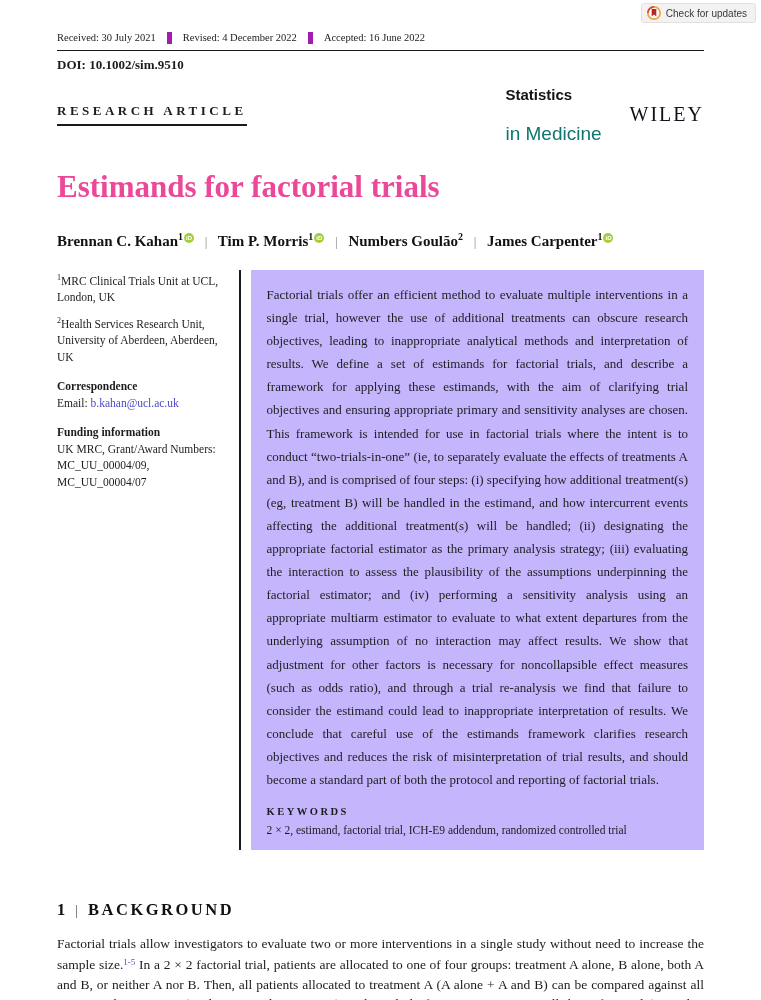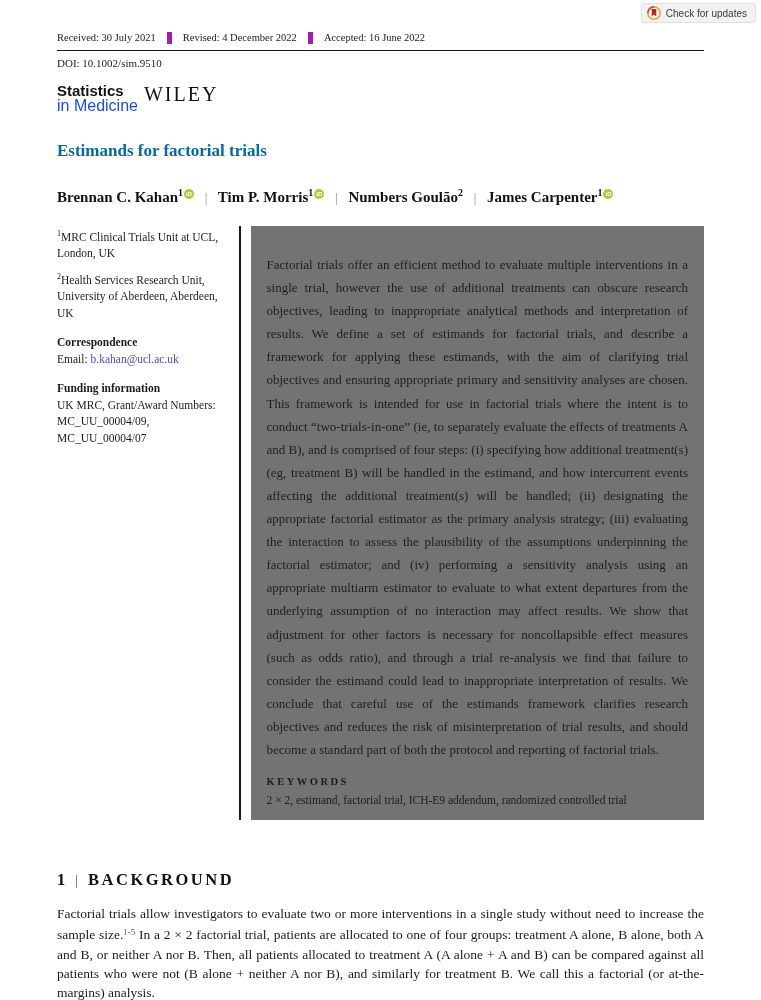--- a/index.html
+++ b/index.html
@@ -29,57 +29,57 @@
   
   .meta-row {
     margin-top: 9px;
     display: flex; align-items: center;
     font-size: 10.5px; color: #222;
     border-bottom: 1.5px solid #1a1a1a;
     padding-bottom: 6px;
   }
   .meta-item { padding-right: 11px; border-right: 5px solid #a21caf; margin-right: 11px; line-height: 12px; }
   .meta-item:last-child { border-right: none; padding-right: 0; margin-right: 0; }
-  .doi-row { margin-top: 6px; font-size: 11px; }
+  .doi-row { margin-top: 6px; font-size: 13px; font-weight: bold; }
 
   
   .type-row { margin-top: 14px; display: flex; justify-content: space-between; align-items: center; }
   .article-type {
     font-size: 13px; font-weight: bold; letter-spacing: 3.5px;
     border-bottom: 2.5px solid #1a1a1a; padding-bottom: 5px;
   }
-  .logos { display: flex; gap: 6px; }
+  .logos { display: flex; align-items: center; gap: 28px; }
   .sim-logo { font-family: "Liberation Sans", sans-serif; line-height: 15px; }
   .sim-logo .l1 { font-weight: bold; font-size: 15px; color: #141414; }
-  .sim-logo .l2 { font-size: 16px; color: #1d4ed8; }
+  .sim-logo .l2 { font-size: 19px; color: #0f766e; margin-top: 24px; }
   .wiley-logo { font-family: "Liberation Serif", serif; font-size: 20px; letter-spacing: 2px; color: #11111a; }
 
   
-  .title { margin-top: 28px; font-size: 17px; font-weight: bold; color: #0369a1; }
+  .title { margin-top: 28px; font-size: 31px; font-weight: bold; color: #ec4899; }
   .authors { margin-top: 26px; font-size: 15px; font-weight: bold; color: #111; }
   .authors sup { font-size: 10px; font-weight: bold; }
   .author-sep { color: #8a8a8a; font-weight: normal; padding: 0 7px; font-size: 13px; }
   .orcid {
     display: inline-block; width: 10px; height: 10px; border-radius: 50%;
     background: #a6ce39; color: #fff; font-family: "Liberation Sans", sans-serif;
     font-size: 6px; font-weight: bold; text-align: center; line-height: 10px;
     vertical-align: 6px; margin-left: 1px; cursor: pointer;
   }
 
   
   .columns { margin-top: 20px; display: flex; }
   .sidebar { width: 182px; flex: 0 0 182px; padding-right: 8px; font-size: 11.5px; line-height: 16.5px; }
   .sidebar sup { font-size: 8px; }
   .aff { margin-bottom: 7px; }
   .side-heading { font-weight: bold; margin-top: 13px; }
   .email-link { color: #4b4bc8; text-decoration: none; cursor: pointer; }
   .col-divider { width: 1.5px; background: #1a1a1a; align-self: stretch; }
   .abstract-box {
-    flex: 1; margin-left: 10px; background: #737373;
-    padding: 27px 16px 14px 16px;
+    flex: 1; margin-left: 10px; background: #c4b5fd;
+    padding: 13px 16px 14px 16px;
   }
   .abstract-text { font-size: 13px; line-height: 23.1px; text-align: justify; color: #1e1e1e; }
   .kw-heading { margin-top: 15px; font-size: 10.5px; font-weight: bold; letter-spacing: 2.5px; }
   .kw-line { margin-top: 7px; font-size: 11.5px; }
 
   
   .section-heading { margin-top: 50px; font-size: 16.5px; font-weight: bold; color: #111; }
   .section-heading .sec-sep { font-weight: normal; color: #555; padding: 0 10px; font-size: 14px; }
   .section-heading .sec-title { letter-spacing: 2.5px; }
   .body-para { margin-top: 14px; font-size: 13.5px; line-height: 19.3px; text-align: justify; }
@@ -105,20 +105,21 @@
 
     <div class="meta-row">
       <span class="meta-item">Received: 30 July 2021</span>
       <span class="meta-item">Revised: 4 December 2022</span>
       <span class="meta-item">Accepted: 16 June 2022</span>
     </div>
 
     <div class="doi-row">DOI: 10.1002/sim.9510</div>
 
     <div class="type-row">
+      <span class="article-type">RESEARCH ARTICLE</span>
       <span class="logos">
         <span class="sim-logo">
           <div class="l1">Statistics</div>
           <div class="l2">in Medicine</div>
         </span>
         <span class="wiley-logo">WILEY</span>
       </span>
     </div>
 
     <h1 class="title">Estimands for factorial trials</h1>

